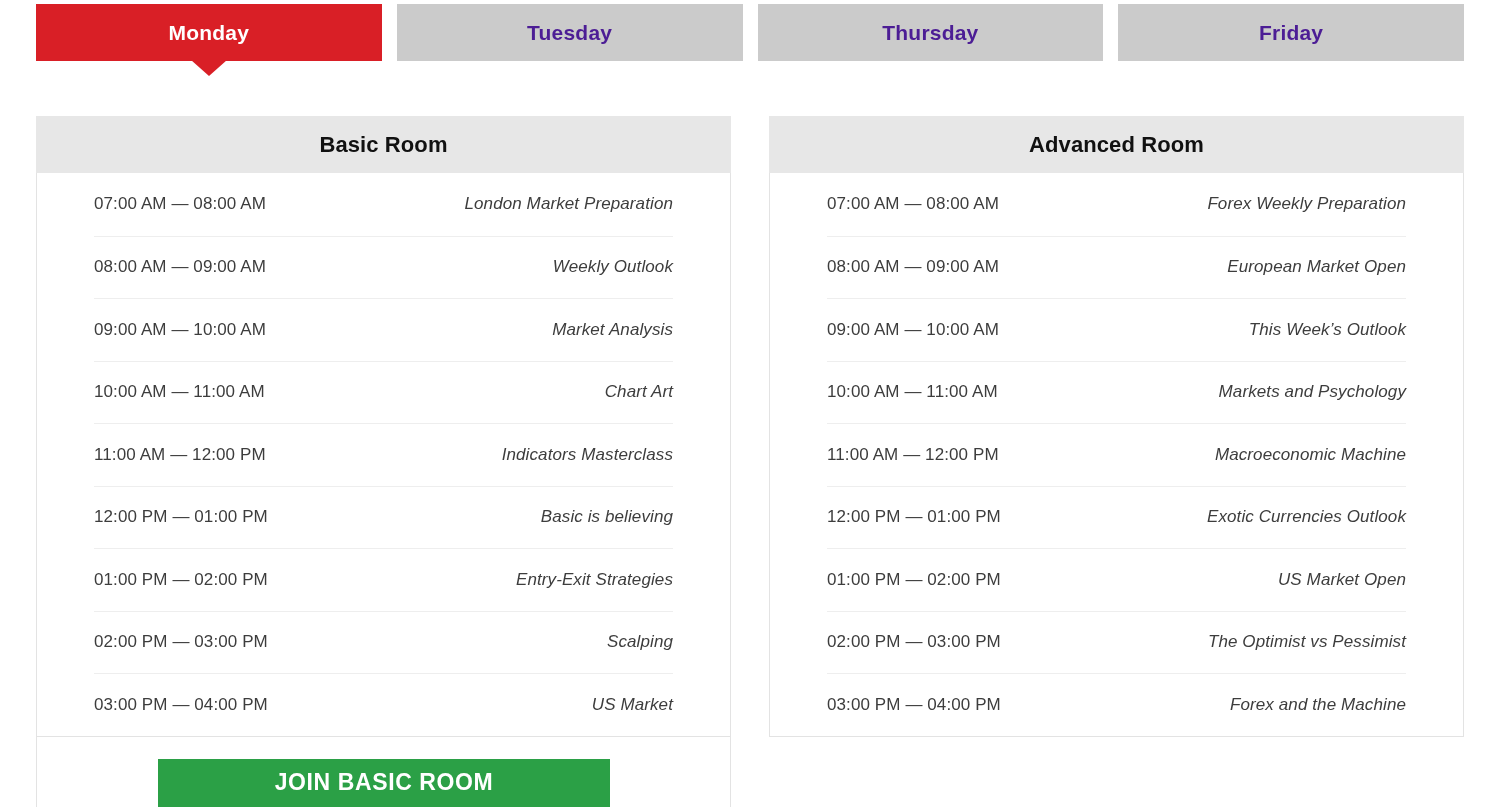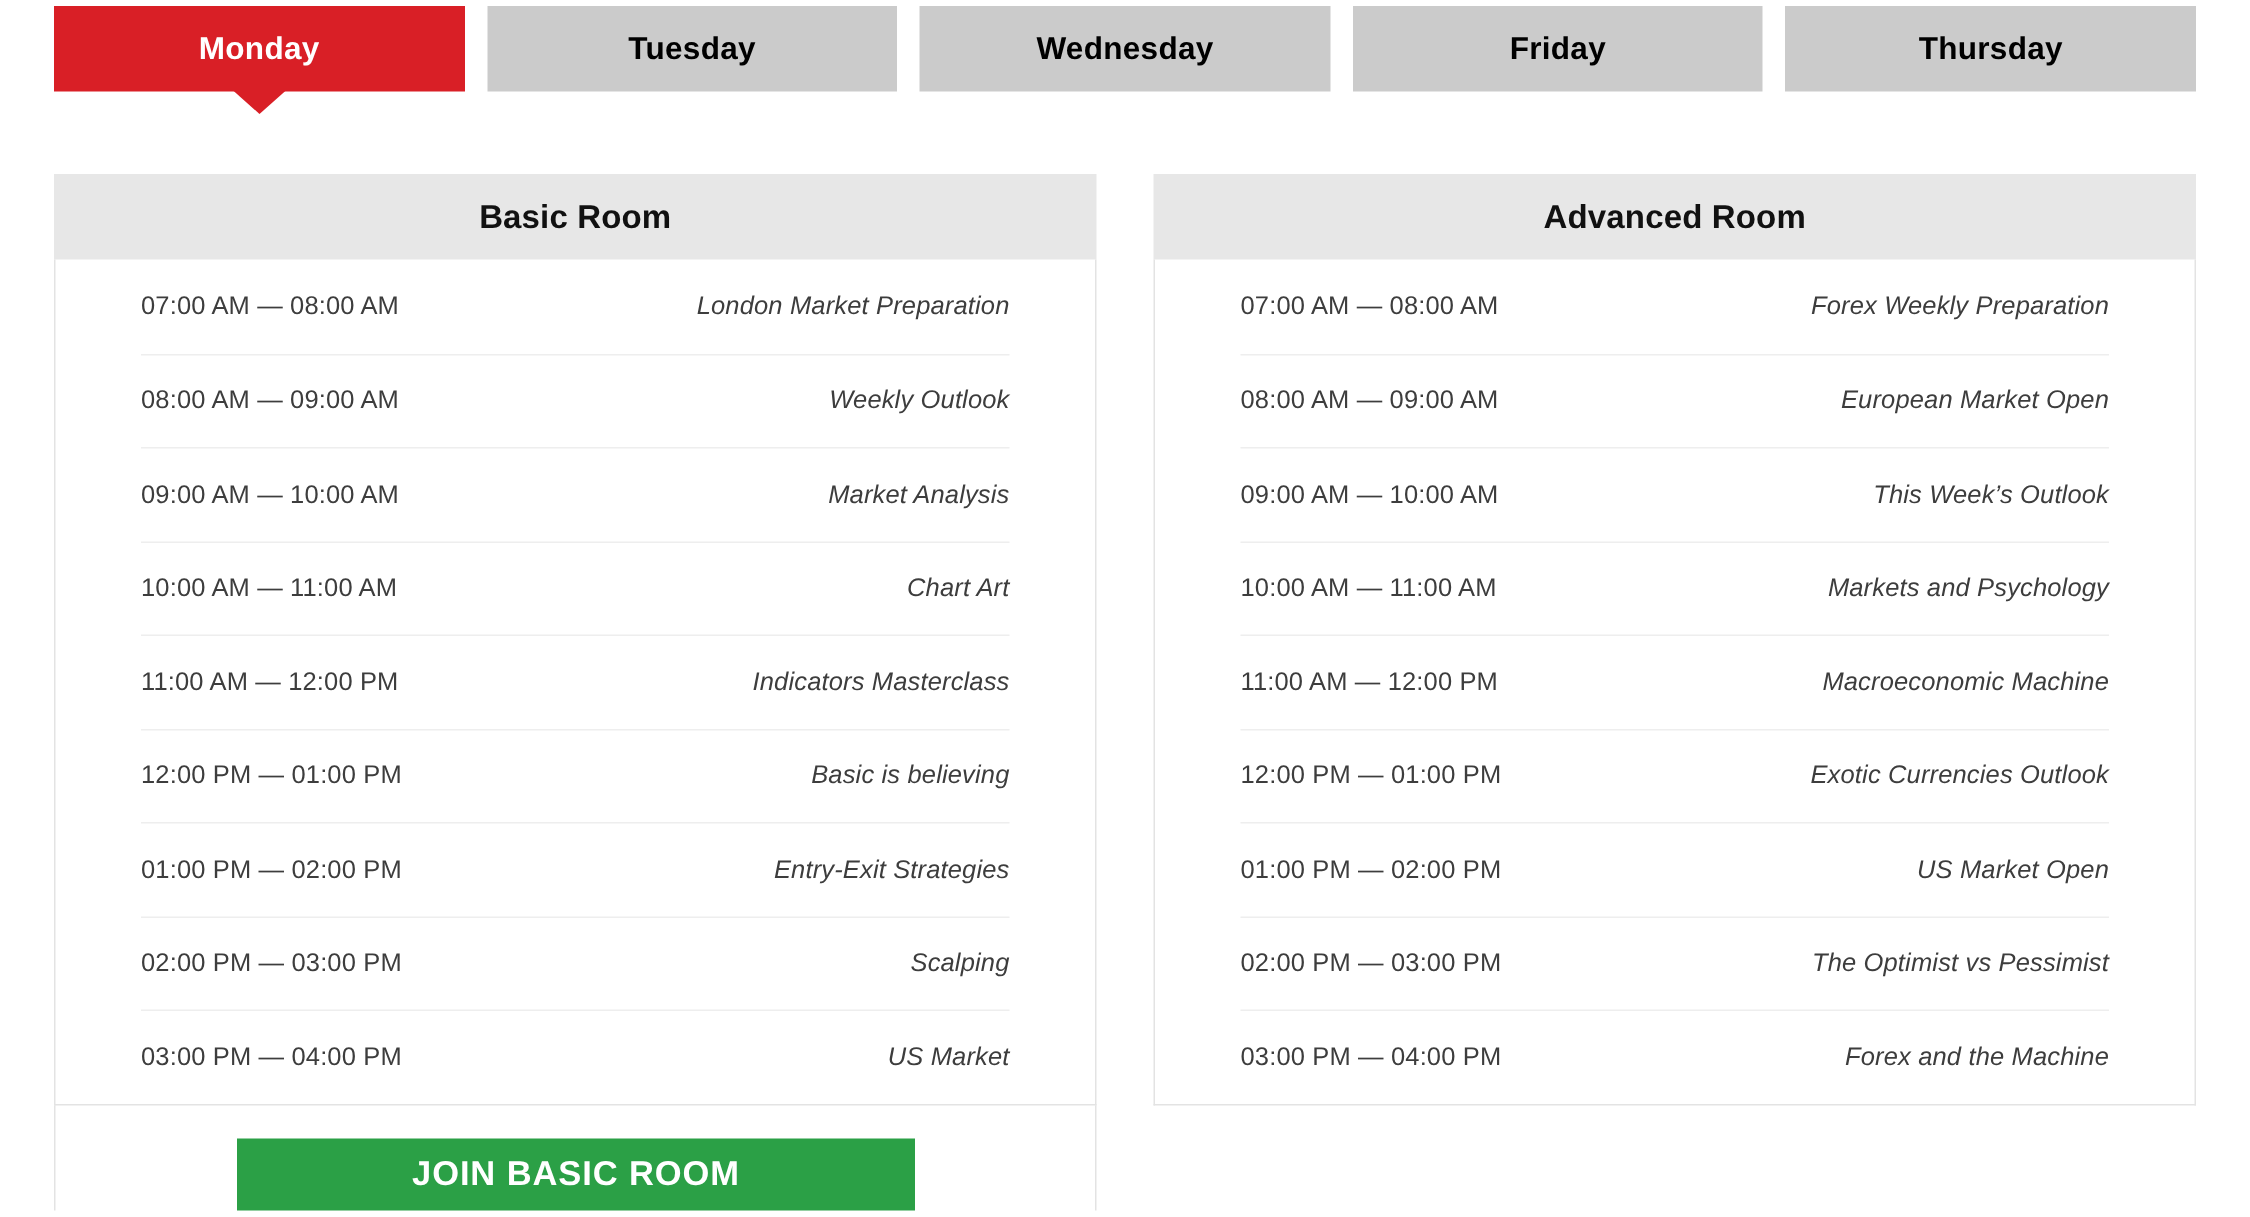--- a/index.html
+++ b/index.html
@@ -26,21 +26,21 @@
     left: 36px;
     top: 4px;
     width: 1428px;
     height: 57px;
     display: flex;
     gap: 15px;
   }
   .tab {
     flex: 1 1 0;
     background: #cbcbcb;
-    color: #000000;
+    color: #4c1d95;
     display: flex;
     align-items: center;
     justify-content: center;
     font-size: 21px;
     font-weight: bold;
     letter-spacing: .2px;
     font-family: "Liberation Sans Narrow", "Liberation Sans", sans-serif;
     font-stretch: condensed;
     user-select: none;
   }
@@ -137,27 +137,24 @@
 
   <div class="tabs">
     <div class="tab active">
       <span>Monday</span>
       <span class="pointer"></span>
     </div>
     <div class="tab">
       <span>Tuesday</span>
     </div>
     <div class="tab">
-      <span>Wednesday</span>
+      <span>Thursday</span>
     </div>
     <div class="tab">
       <span>Friday</span>
-    </div>
-    <div class="tab">
-      <span>Thursday</span>
     </div>
   </div>
 
   <div class="cards">
 
     <div class="card">
       <div class="card-header">Basic Room</div>
       <div class="card-body">
         <div class="sched-row">
           <span class="sched-time">07:00 AM — 08:00 AM</span>

